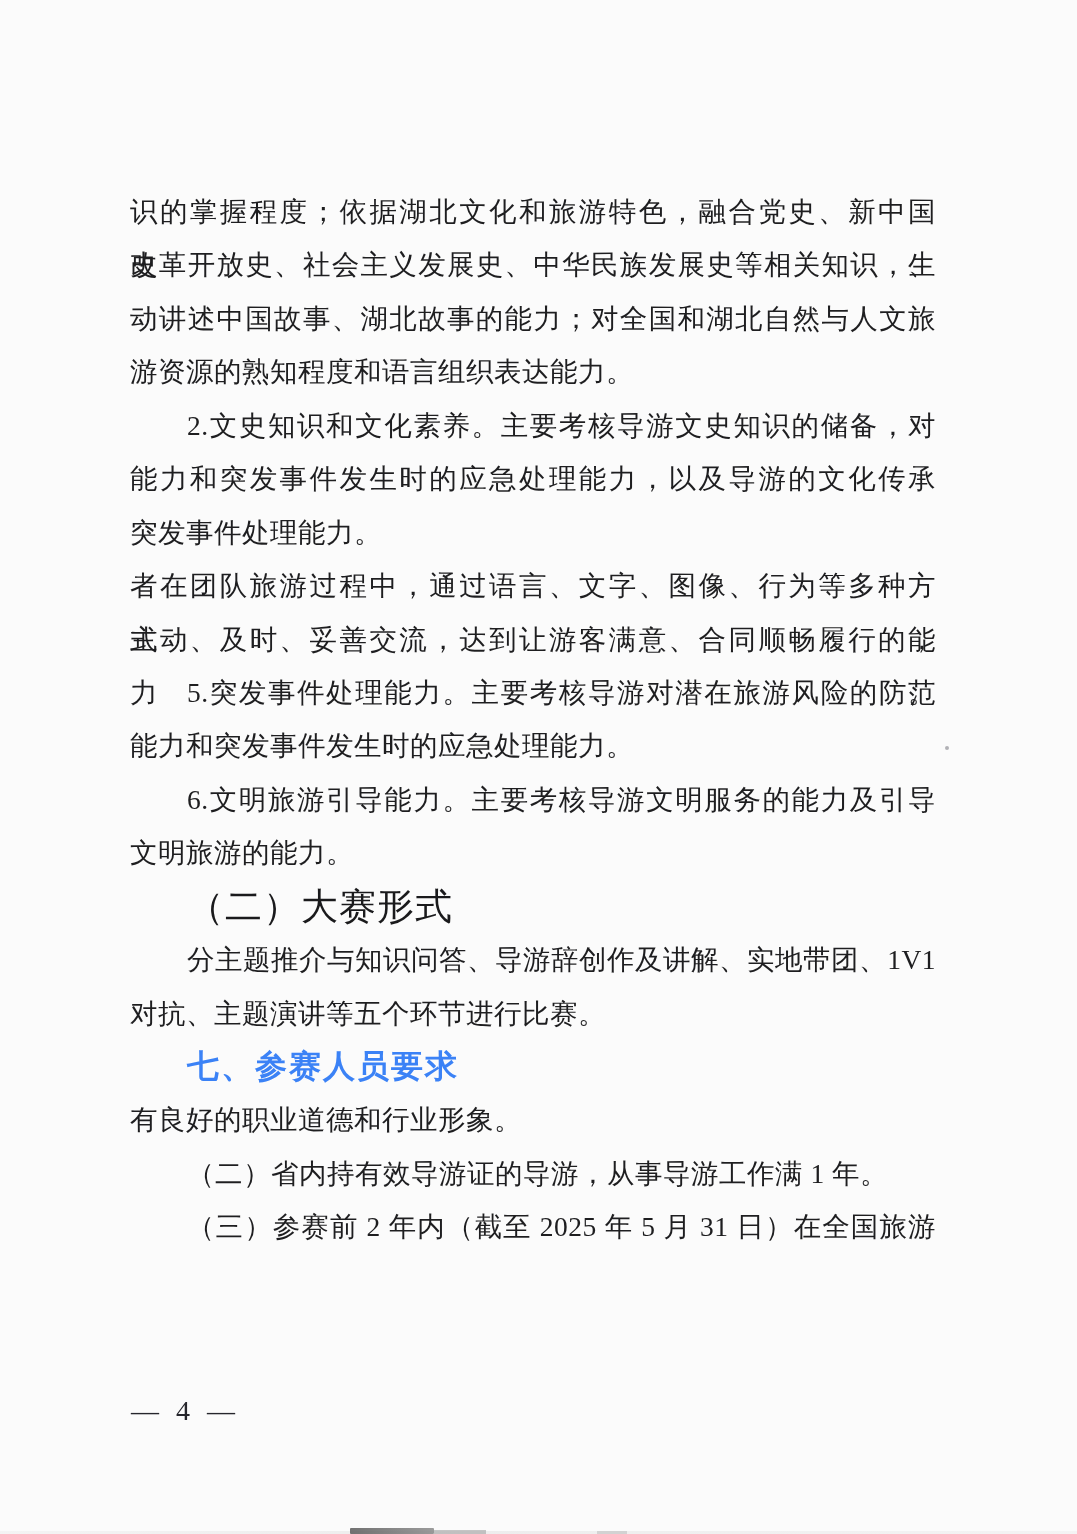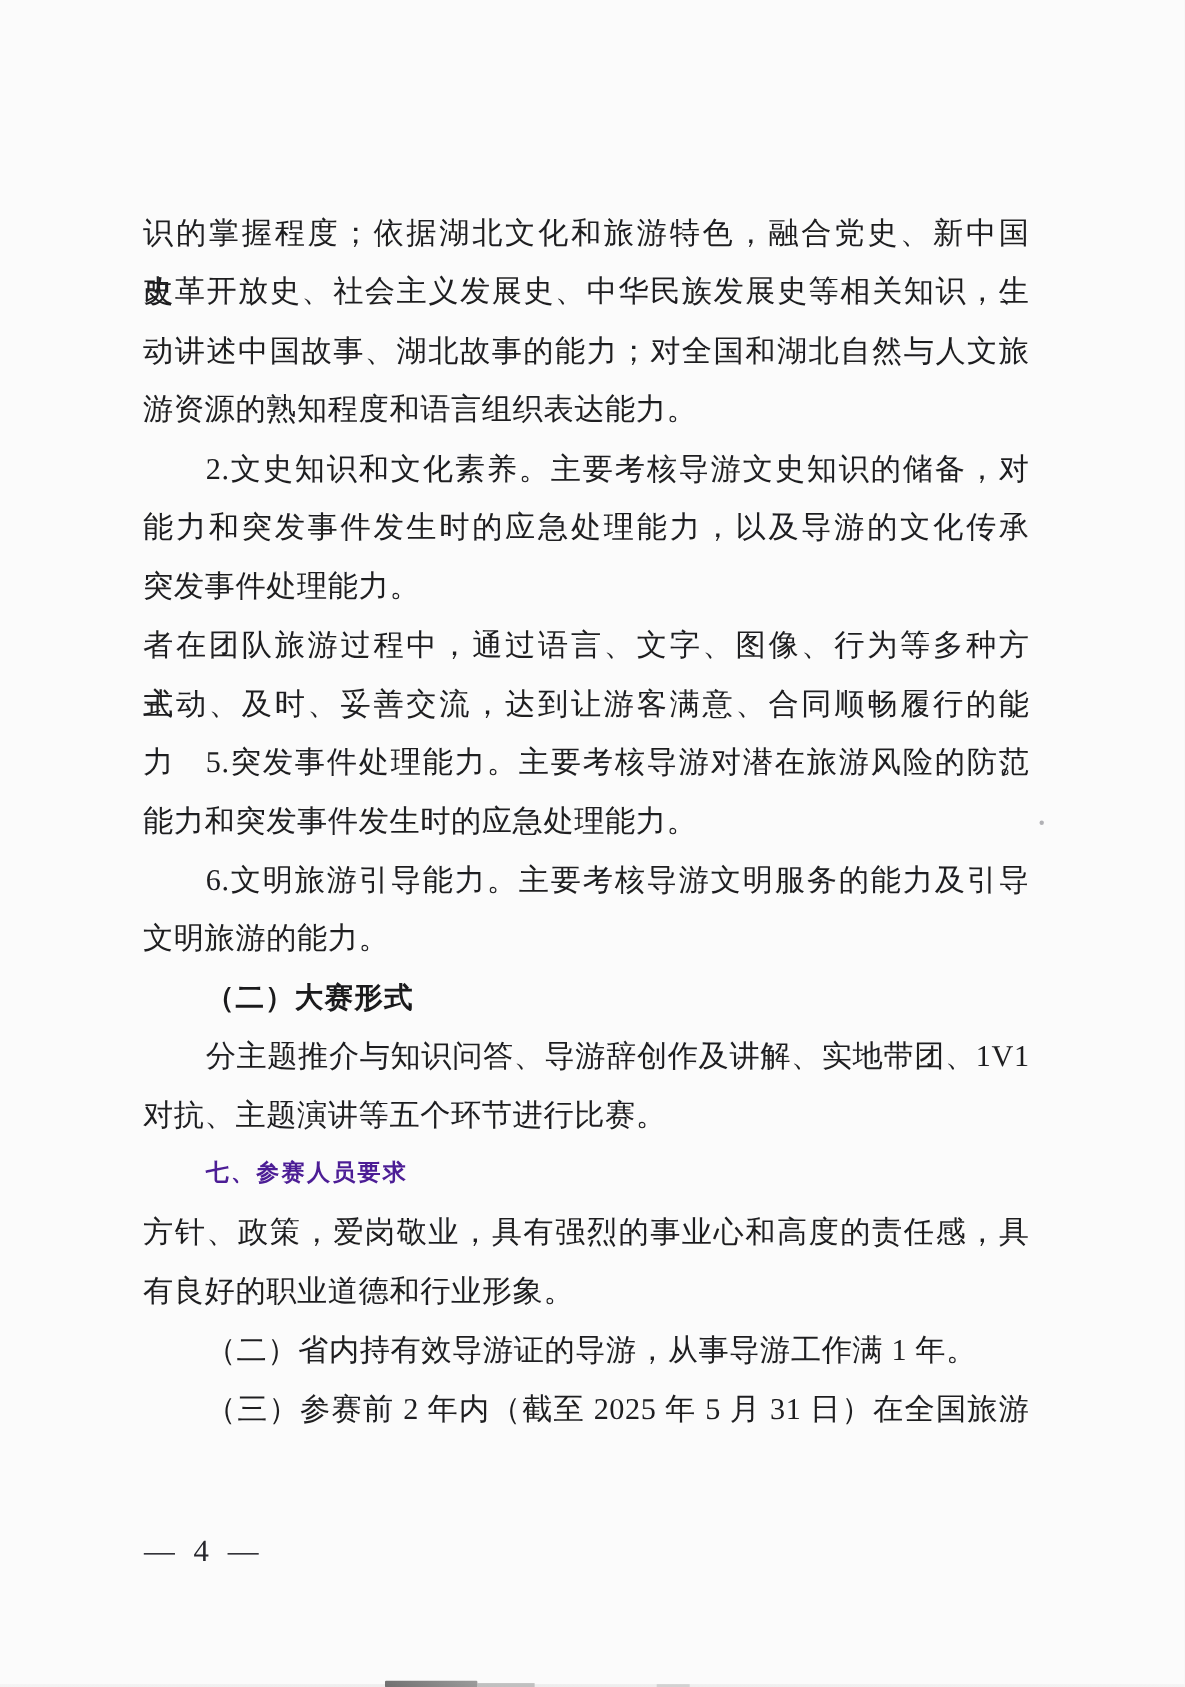--- a/index.html
+++ b/index.html
@@ -34,27 +34,27 @@
   .line.justify {
     text-align: justify;
     text-align-last: justify;
   }
   .line.indent {
     text-indent: 57px;
   }
   .line.heading {
     font-family: "Liberation Sans", "DejaVu Sans", sans-serif;
     font-weight: 700;
-    font-size: 21px;
+    font-size: 32px;
     letter-spacing: 2px;
-    color: #4c1d95;
+    color: #3b82f6;
   }
   .line.subheading {
-    font-weight: 700;
-    font-size: 26px;
+    font-weight: 400;
+    font-size: 37px;
     letter-spacing: 1px;
     color: #1a1a1c;
   }
   .footer {
     position: absolute;
     left: 131px;
     top: 1392px;
     font-size: 28px;
     line-height: 38px;
     letter-spacing: 2px;
@@ -109,21 +109,20 @@
       <div class="line body justify">者在团队旅游过程中，通过语言、文字、图像、行为等多种方式，</div>
       <div class="line body justify">主动、及时、妥善交流，达到让游客满意、合同顺畅履行的能力。</div>
       <div class="line body indent justify">5.突发事件处理能力。主要考核导游对潜在旅游风险的防范</div>
       <div class="line body">能力和突发事件发生时的应急处理能力。</div>
       <div class="line body indent justify">6.文明旅游引导能力。主要考核导游文明服务的能力及引导</div>
       <div class="line body">文明旅游的能力。</div>
       <div class="line subheading indent">（二）大赛形式</div>
       <div class="line body indent justify">分主题推介与知识问答、导游辞创作及讲解、实地带团、1V1</div>
       <div class="line body">对抗、主题演讲等五个环节进行比赛。</div>
       <div class="line heading indent">七、参赛人员要求</div>
-      <div class="line body justify">方针、政策，爱岗敬业，具有强烈的事业心和高度的责任感，具</div>
       <div class="line body">有良好的职业道德和行业形象。</div>
       <div class="line body indent">（二）省内持有效导游证的导游，从事导游工作满 1 年。</div>
       <div class="line body indent justify">（三）参赛前 2 年内（截至 2025 年 5 月 31 日）在全国旅游</div>
     </div>
   <div class="footer">— 4 —</div>
   <div class="speck"></div>
   <div class="artifact artifact-edge"></div>
   <div class="artifact artifact-1"></div>
   <div class="artifact artifact-2"></div>
   <div class="artifact artifact-3"></div>

